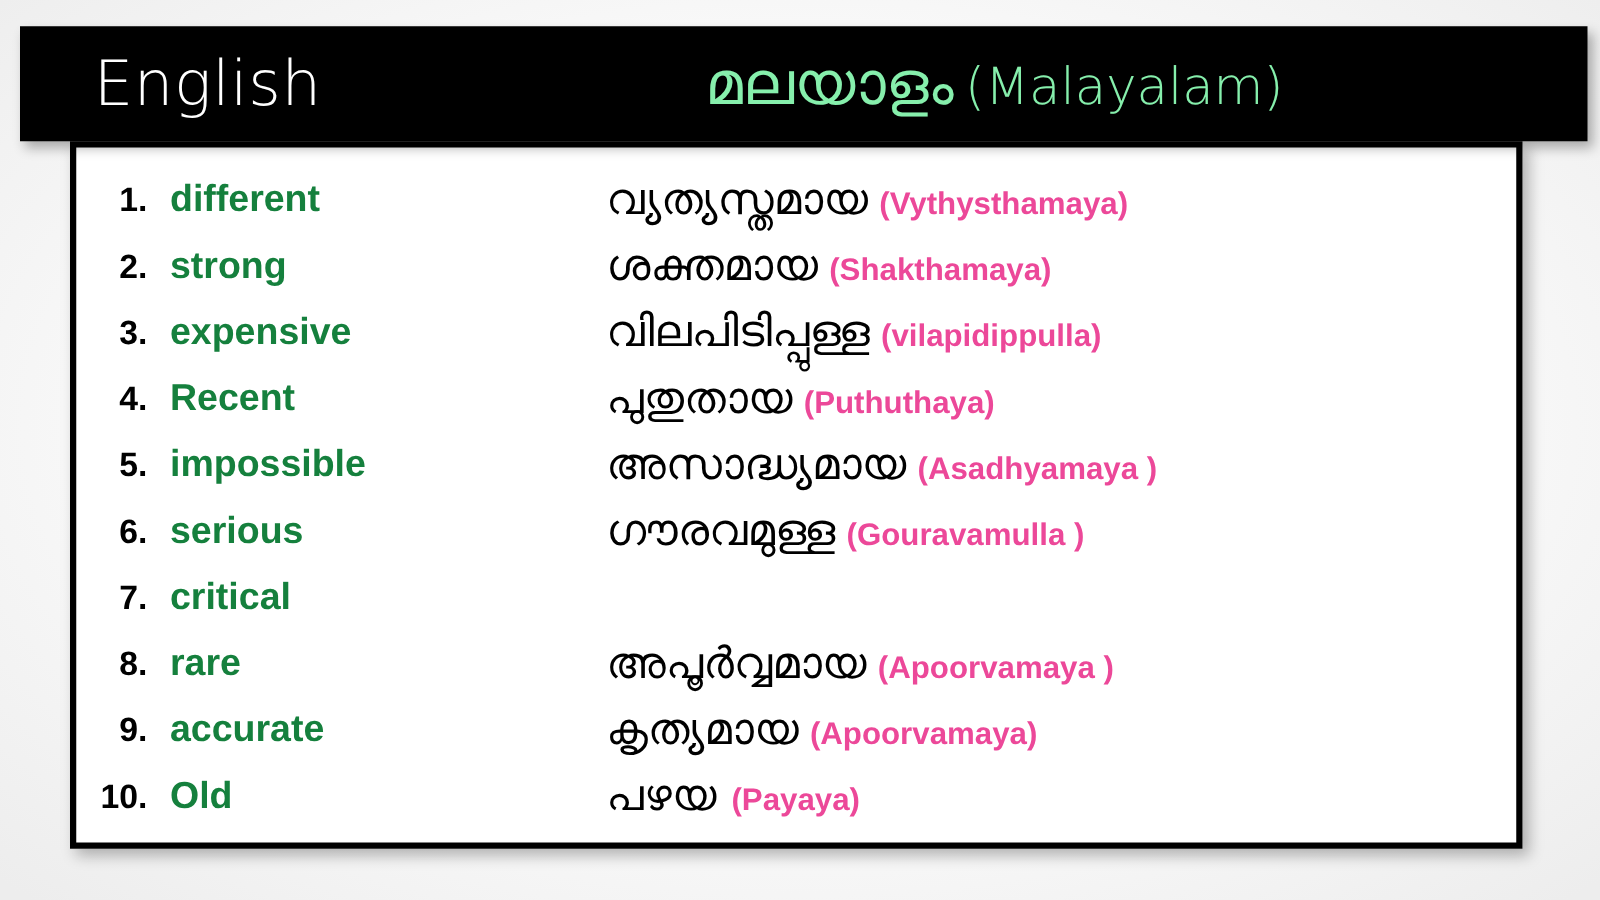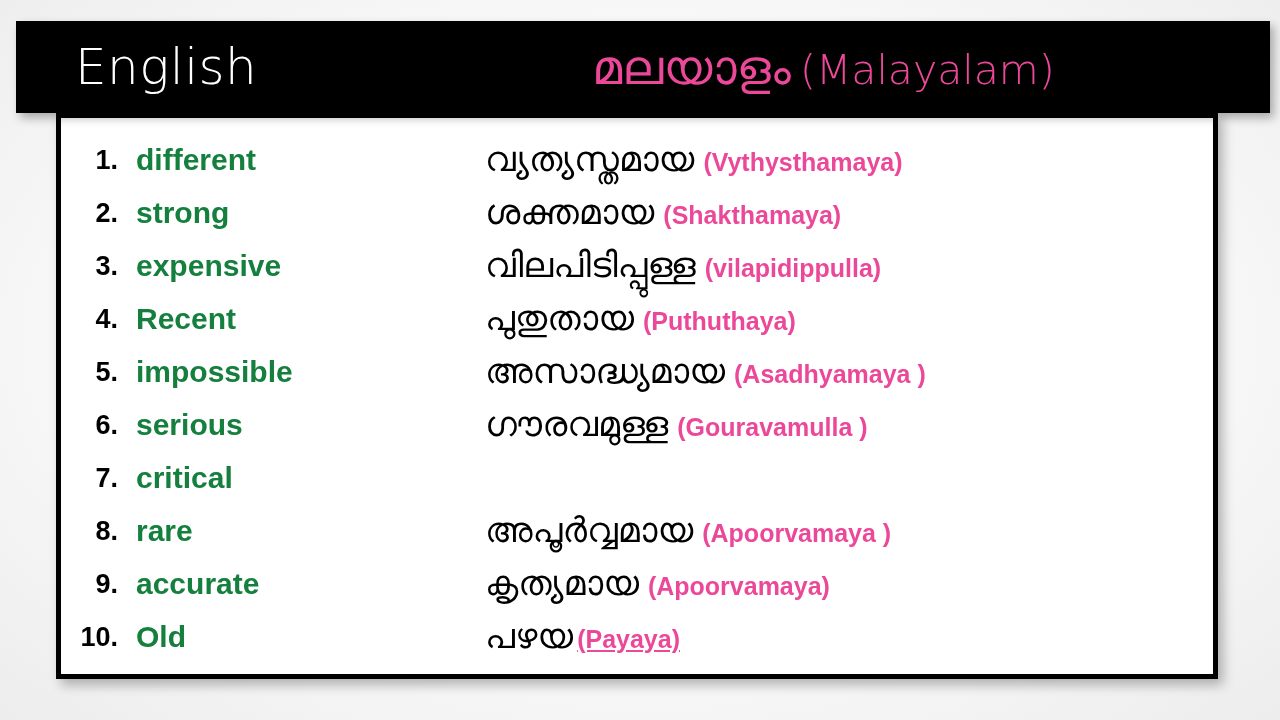--- a/index.html
+++ b/index.html
@@ -58,26 +58,25 @@
     font-size: 50px;
     letter-spacing: 0.5px;
     line-height: 1;
     white-space: nowrap;
   }
   .header-malayalam-group {
     position: absolute;
     left: 548px;
     top: 50%;
     transform: translateY(-50%);
-    color: #ec4899;
+    color: #86efac;
     white-space: nowrap;
     line-height: 1;
     display: flex;
     align-items: baseline;
-    margin-left: 28px;
   }
   .header-mal-native {
     font-family: "DejaVu Sans", "Liberation Sans", sans-serif;
     font-size: 48px;
     font-weight: 400;
     line-height: 1;
   }
   .header-mal-roman {
     font-family: "DejaVu Sans", sans-serif;
     font-weight: 300;
@@ -142,39 +141,38 @@
   .row-malayalam {
     position: absolute;
     left: 424px;
     top: 0;
     line-height: 40px;
     white-space: nowrap;
     display: flex;
     align-items: baseline;
   }
   .mal-native {
-    font-family: Liberation Serif, serif;
+    font-family: Liberation Sans, sans-serif;
     font-size: 35px;
     font-weight: 400;
     color: #000000;
     line-height: 40px;
   }
   .mal-roman {
     font-family: "Liberation Sans", sans-serif;
     font-weight: bold;
     font-size: 25px;
     color: #ec4899;
     line-height: 40px;
   }
   .mal-roman.gap {
     margin-left: 9px;
   }
   .mal-roman.nogap {
-    margin-left: 4px;
-    text-decoration: underline;
+    margin-left: 12px;
   }
 </style>
 </head>
 <body>
 
 <div class="page-backdrop"></div>
 
 <div class="card">
 
   <div class="header-bar">

